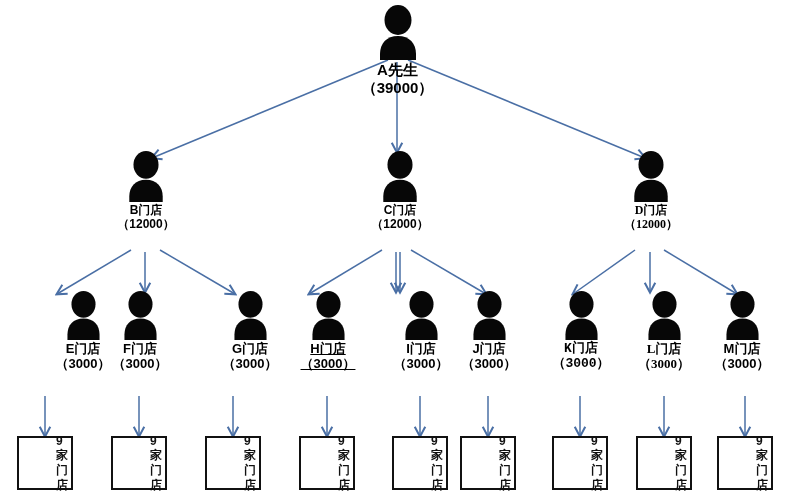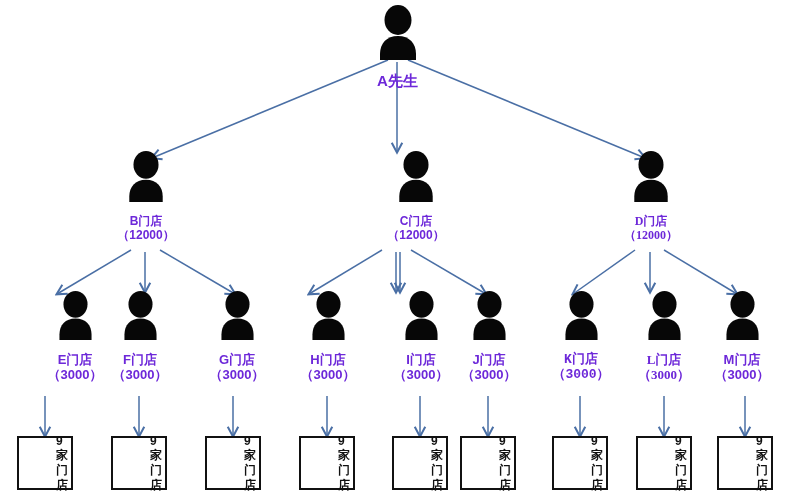--- a/index.html
+++ b/index.html
@@ -8,22 +8,22 @@
     background:#ffffff;
     font-family:"Liberation Sans","DejaVu Sans",sans-serif;
     overflow:hidden;
   }
   #stage{position:relative;width:795px;height:500px;}
   #edges{position:absolute;left:0;top:0;width:795px;height:500px;}
 
   .node{position:absolute;text-align:center;}
   .person{display:block;margin:0 auto;}
   .label{
-    font-weight:bold;color:#6d28d9;line-height:1.18;
-    white-space:nowrap;margin-top:12px;
+    font-weight:bold;color:#000000;line-height:1.18;
+    white-space:nowrap;margin-top:1px;
   }
   .label .ln2{display:block;}
 
   .node.lvl1 .label{font-size:15px;}
   .node.lvl2 .label{font-size:12px;}
   .node.lvl3 .label{font-size:13px;}
 
   .leafbox{
     position:absolute;
     border:2px solid #111111;
@@ -79,35 +79,36 @@
     </g>
   </svg>
 
   <div class="node lvl1" style="left:340px;top:4px;width:115px;">
     <svg class="person" width="46" height="56" viewBox="0 0 46 56">
       <ellipse cx="23" cy="16" rx="13.5" ry="15" fill="#070707"></ellipse>
       <path d="M23,32 C34.5,32 41,39.5 41,50 L41,56 L5,56 L5,50 C5,39.5 11.5,32 23,32 Z" fill="#070707"></path>
     </svg>
     <div class="label">
       <span>A先生</span>
+      <span class="ln2">（39000）</span>
     </div>
   </div>
 
   <div class="node lvl2" style="left:90px;top:150px;width:112px;">
     <svg class="person" width="44" height="52" viewBox="0 0 46 56">
       <ellipse cx="23" cy="16" rx="13.5" ry="15" fill="#070707"></ellipse>
       <path d="M23,32 C34.5,32 41,39.5 41,50 L41,56 L5,56 L5,50 C5,39.5 11.5,32 23,32 Z" fill="#070707"></path>
     </svg>
     <div class="label">
       <span>B门店</span>
       <span class="ln2">（12000）</span>
     </div>
   </div>
 
-  <div class="node lvl2" style="left:360px;top:150px;width:112px;">
+  <div class="node lvl2" style="left:344px;top:150px;width:112px;">
     <svg class="person" width="44" height="52" viewBox="0 0 46 56">
       <ellipse cx="23" cy="16" rx="13.5" ry="15" fill="#070707"></ellipse>
       <path d="M23,32 C34.5,32 41,39.5 41,50 L41,56 L5,56 L5,50 C5,39.5 11.5,32 23,32 Z" fill="#070707"></path>
     </svg>
     <div class="label">
       <span>C门店</span>
       <span class="ln2">（12000）</span>
     </div>
   </div>
 
@@ -115,21 +116,21 @@
     <svg class="person" width="44" height="52" viewBox="0 0 46 56">
       <ellipse cx="23" cy="16" rx="13.5" ry="15" fill="#070707"></ellipse>
       <path d="M23,32 C34.5,32 41,39.5 41,50 L41,56 L5,56 L5,50 C5,39.5 11.5,32 23,32 Z" fill="#070707"></path>
     </svg>
     <div class="label">
       <span>D门店</span>
       <span class="ln2">（12000）</span>
     </div>
   </div>
 
-  <div class="node lvl3" style="left:0px;top:290px;width:92px;padding-left:29px;">
+  <div class="node lvl3" style="left:8px;top:290px;width:92px;padding-left:29px;">
     <svg class="person" width="41" height="50" viewBox="0 0 46 56">
       <ellipse cx="23" cy="16" rx="13.5" ry="15" fill="#070707"></ellipse>
       <path d="M23,32 C34.5,32 41,39.5 41,50 L41,56 L5,56 L5,50 C5,39.5 11.5,32 23,32 Z" fill="#070707"></path>
     </svg>
     <div class="label">
       <span>E门店</span>
       <span class="ln2">（3000）</span>
     </div>
   </div>
 
@@ -137,32 +138,32 @@
     <svg class="person" width="41" height="50" viewBox="0 0 46 56">
       <ellipse cx="23" cy="16" rx="13.5" ry="15" fill="#070707"></ellipse>
       <path d="M23,32 C34.5,32 41,39.5 41,50 L41,56 L5,56 L5,50 C5,39.5 11.5,32 23,32 Z" fill="#070707"></path>
     </svg>
     <div class="label">
       <span>F门店</span>
       <span class="ln2">（3000）</span>
     </div>
   </div>
 
-  <div class="node lvl3" style="left:191px;top:290px;width:92px;">
+  <div class="node lvl3" style="left:204px;top:290px;width:92px;">
     <svg class="person" width="41" height="50" viewBox="0 0 46 56">
       <ellipse cx="23" cy="16" rx="13.5" ry="15" fill="#070707"></ellipse>
       <path d="M23,32 C34.5,32 41,39.5 41,50 L41,56 L5,56 L5,50 C5,39.5 11.5,32 23,32 Z" fill="#070707"></path>
     </svg>
     <div class="label">
       <span>G门店</span>
       <span class="ln2">（3000）</span>
     </div>
   </div>
 
-  <div class="node lvl3" style="left:282px;top:290px;width:92px;">
+  <div class="node lvl3" style="left:282px;top:290px;width:92px;text-decoration:underline;">
     <svg class="person" width="41" height="50" viewBox="0 0 46 56">
       <ellipse cx="23" cy="16" rx="13.5" ry="15" fill="#070707"></ellipse>
       <path d="M23,32 C34.5,32 41,39.5 41,50 L41,56 L5,56 L5,50 C5,39.5 11.5,32 23,32 Z" fill="#070707"></path>
     </svg>
     <div class="label">
       <span>H门店</span>
       <span class="ln2">（3000）</span>
     </div>
   </div>
 

